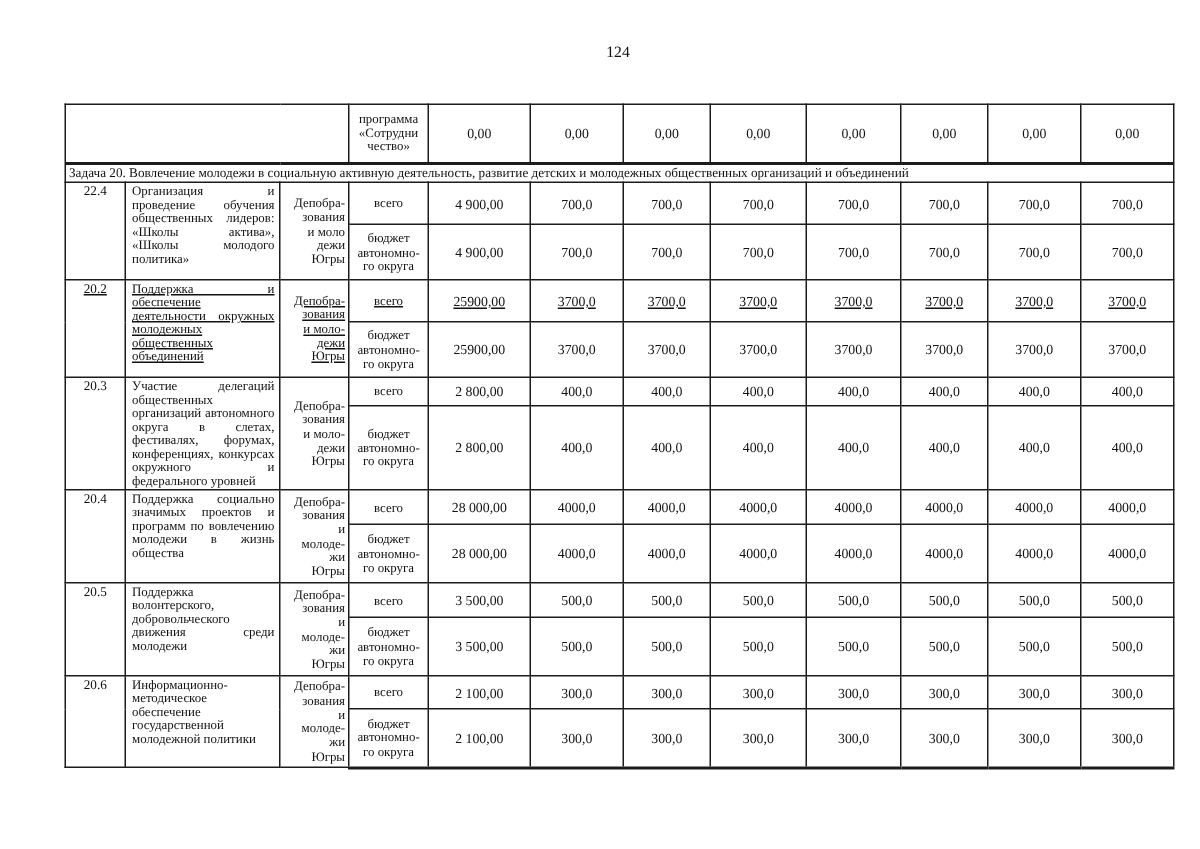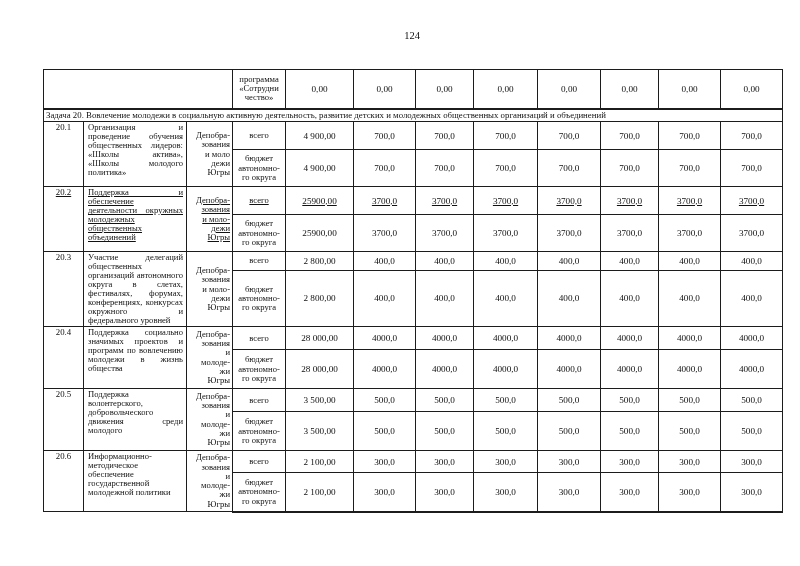--- a/index.html
+++ b/index.html
@@ -90,21 +90,21 @@
       <td class="c-val">0,00</td>
       <td class="c-val">0,00</td>
       <td class="c-val">0,00</td>
     </tr>
 
     <tr class="rz">
       <td colspan="12" class="c-task">Задача 20. Вовлечение молодежи в социальную  активную деятельность, развитие детских и молодежных общественных организаций и объединений</td>
     </tr>
 
     <tr class="s0a">
-      <td class="c-num" rowspan="2">20.1</td>
+      <td class="c-num" rowspan="2">22.4</td>
       <td class="c-name" rowspan="2">Организация и проведение обучения общественных лидеров: «Школы актива», «Школы молодого политика»</td>
       <td class="c-exec pre" rowspan="2">Депобра-
 зования
 и моло
 дежи
 Югры</td>
       <td class="c-src">всего</td>
       <td class="c-val">4 900,00</td>
       <td class="c-val">700,0</td>
       <td class="c-val">700,0</td>
@@ -220,21 +220,21 @@
       <td class="c-val">4000,0</td>
       <td class="c-val">4000,0</td>
       <td class="c-val">4000,0</td>
       <td class="c-val">4000,0</td>
       <td class="c-val">4000,0</td>
       <td class="c-val">4000,0</td>
     </tr>
 
     <tr class="s4a">
       <td class="c-num" rowspan="2">20.5</td>
-      <td class="c-name" rowspan="2">Поддержка волонтерского, добровольческого движения среди молодого</td>
+      <td class="c-name" rowspan="2">Поддержка волонтерского, добровольческого движения среди молодежи</td>
       <td class="c-exec pre" rowspan="2">Депобра-
 зования
 и
 молоде-
 жи
 Югры</td>
       <td class="c-src">всего</td>
       <td class="c-val">3 500,00</td>
       <td class="c-val">500,0</td>
       <td class="c-val">500,0</td>

